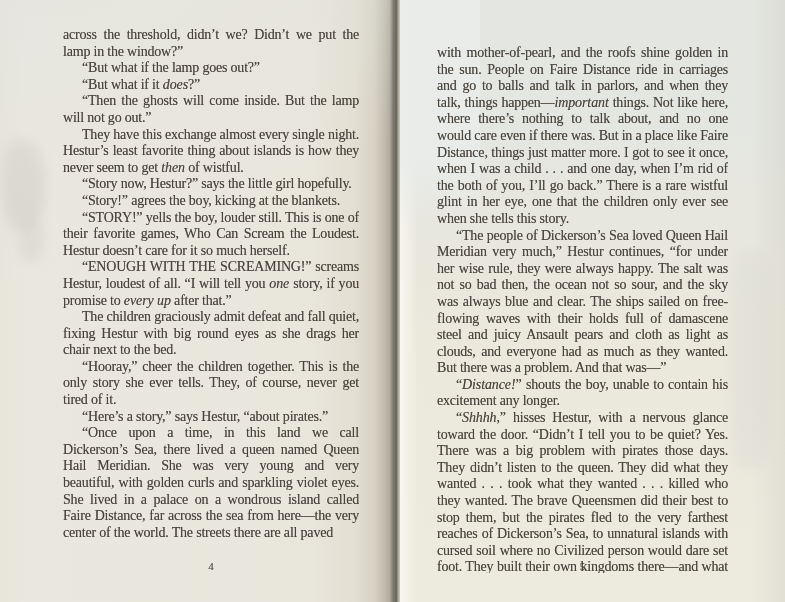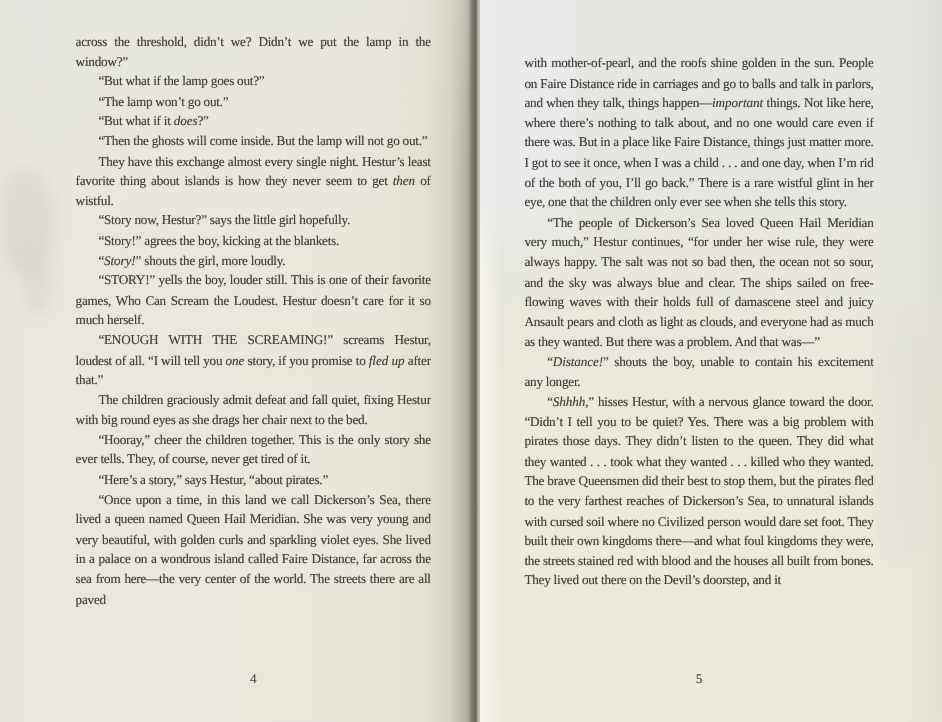--- a/index.html
+++ b/index.html
@@ -86,21 +86,21 @@
     background: #dcdcd4; opacity: 0.45;
     border-radius: 30%;
   }
   
   .text-block {
     position: absolute;
     top: 27px;
     width: 296px;
     height: 528px;
     overflow: hidden;
-    font-size: 11px;
+    font-size: 14px;
     line-height: 16.6px;
     letter-spacing: -0.2px;
     color: #49443c;
     text-align: justify;
     text-shadow: 0 0 0.6px rgba(73,68,60,0.55);
   }
   .text-left  { left: 63px; }
   .text-right { left: 437px; width: 291px; margin-top: 18px; }
   .text-block p { margin: 0; }
   .text-block p.indent { text-indent: 19px; }
@@ -129,29 +129,27 @@
   <div class="spine"></div>
 
   <div class="page-right">
     <div class="ghost ghost-3"></div>
     <div class="right-edge-shade"></div>
   </div>
 
   <div class="text-block text-left">
       <p class=""><span>across the threshold, didn’t we? Didn’t we put the lamp in the window?”</span></p>
       <p class="indent"><span>“But what if the lamp goes out?”</span></p>
-      <p class="indent"><span>“The lamp won’t go out.”</span></p>
       <p class="indent"><span>“But what if it </span><em>does</em><span>?”</span></p>
       <p class="indent"><span>“Then the ghosts will come inside. But the lamp will not go out.”</span></p>
       <p class="indent"><span>They have this exchange almost every single night. Hestur’s least favorite thing about islands is how they never seem to get </span><em>then</em><span> of wistful.</span></p>
       <p class="indent"><span>“Story now, Hestur?” says the little girl hopefully.</span></p>
       <p class="indent"><span>“Story!” agrees the boy, kicking at the blankets.</span></p>
-      <p class="indent"><span>“</span><em>Story!</em><span>” shouts the girl, more loudly.</span></p>
       <p class="indent"><span>“STORY!” yells the boy, louder still. This is one of their favorite games, Who Can Scream the Loudest. Hestur doesn’t care for it so much herself.</span></p>
-      <p class="indent"><span>“ENOUGH WITH THE SCREAMING!” screams Hestur, loudest of all. “I will tell you </span><em>one</em><span> story, if you promise to </span><em>fled up</em><span> after that.”</span></p>
+      <p class="indent"><span>“ENOUGH WITH THE SCREAMING!” screams Hestur, loudest of all. “I will tell you </span><em>one</em><span> story, if you promise to </span><em>every up</em><span> after that.”</span></p>
       <p class="indent"><span>The children graciously admit defeat and fall quiet, fixing Hestur with big round eyes as she drags her chair next to the bed.</span></p>
       <p class="indent"><span>“Hooray,” cheer the children together. This is the only story she ever tells. They, of course, never get tired of it.</span></p>
       <p class="indent"><span>“Here’s a story,” says Hestur, “about pirates.”</span></p>
       <p class="indent"><span>“Once upon a time, in this land we call Dickerson’s Sea, there lived a queen named Queen Hail Meridian. She was very young and very beautiful, with golden curls and sparkling violet eyes. She lived in a palace on a wondrous island called Faire Distance, far across the sea from here—the very center of the world. The streets there are all paved</span></p>
     </div>
   <div class="text-block text-right">
       <p class=""><span>with mother-of-pearl, and the roofs shine golden in the sun. People on Faire Distance ride in carriages and go to balls and talk in parlors, and when they talk, things happen—</span><em>important</em><span> things. Not like here, where there’s nothing to talk about, and no one would care even if there was. But in a place like Faire Distance, things just matter more. I got to see it once, when I was a child . . . and one day, when I’m rid of the both of you, I’ll go back.” There is a rare wistful glint in her eye, one that the children only ever see when she tells this story.</span></p>
       <p class="indent"><span>“The people of Dickerson’s Sea loved Queen Hail Meridian very much,” Hestur continues, “for under her wise rule, they were always happy. The salt was not so bad then, the ocean not so sour, and the sky was always blue and clear. The ships sailed on free-flowing waves with their holds full of damascene steel and juicy Ansault pears and cloth as light as clouds, and everyone had as much as they wanted. But there was a problem. And that was—”</span></p>
       <p class="indent"><span>“</span><em>Distance!</em><span>” shouts the boy, unable to contain his excitement any longer.</span></p>
       <p class="indent"><span>“</span><em>Shhhh</em><span>,” hisses Hestur, with a nervous glance toward the door. “Didn’t I tell you to be quiet? Yes. There was a big problem with pirates those days. They didn’t listen to the queen. They did what they wanted . . . took what they wanted . . . killed who they wanted. The brave Queensmen did their best to stop them, but the pirates fled to the very farthest reaches of Dickerson’s Sea, to unnatural islands with cursed soil where no Civilized person would dare set foot. They built their own kingdoms there—and what foul kingdoms they were, the streets stained red with blood and the houses all built from bones. They lived out there on the Devil’s doorstep, and it</span></p>

